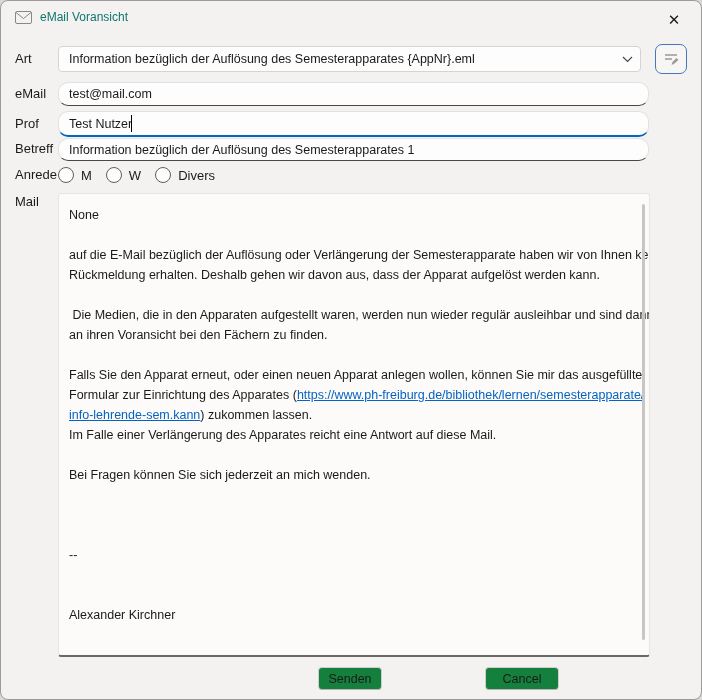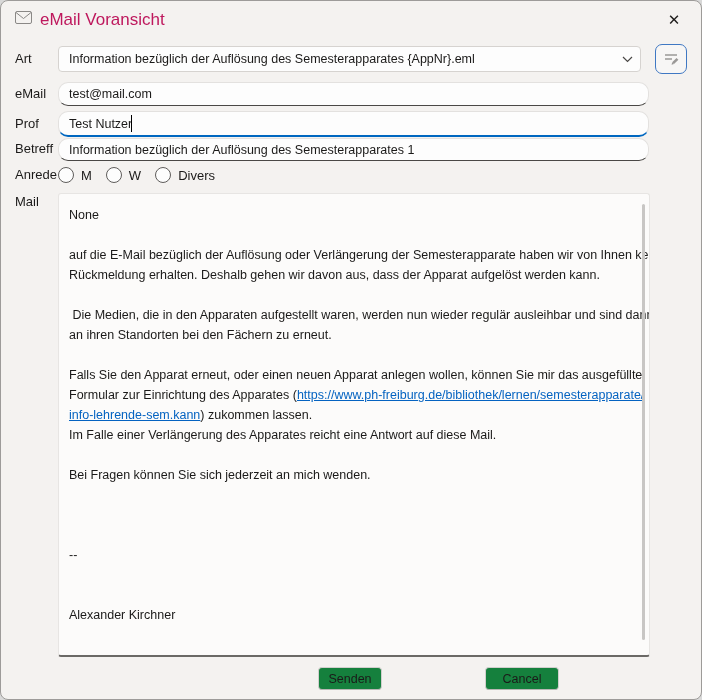--- a/index.html
+++ b/index.html
@@ -4,21 +4,21 @@
 <style>
   html,body{margin:0;padding:0;background:#d8d8d8;font-family:"Liberation Sans","DejaVu Sans",sans-serif;}
   .window{
     position:relative;width:700px;height:698px;margin:0 auto;
     background:#f4f2f0;border:1px solid #9d9b99;border-radius:8px;
     overflow:hidden;color:#1b1a19;
   }
   
   .titlebar{position:absolute;left:0;top:0;width:100%;height:40px;}
   .title-icon{position:absolute;left:14px;top:10px;width:17px;height:13px;}
-  .title-text{position:absolute;left:39px;top:9px;font-size:17px;color:#be185d;}
+  .title-text{position:absolute;left:39px;top:9px;font-size:12px;color:#0f766e;}
   .close-btn{
     position:absolute;right:10px;top:4px;width:34px;height:30px;
     display:flex;align-items:center;justify-content:center;
     font-size:15px;color:#1b1a19;background:transparent;border:none;cursor:pointer;
   }
   
   .fld-label{position:absolute;left:14px;font-size:13px;color:#1b1a19;}
   
   .combo{
     position:absolute;left:57px;top:45px;width:583px;height:26px;box-sizing:border-box;
@@ -134,21 +134,21 @@
 
   <span class="fld-label" style="top:193px;">Mail</span>
   <div class="mail-area">
     <div class="mail-lines" id="mail-lines">
         <div class="mail-line"><span>None</span></div>
         <div class="mail-line">&nbsp;</div>
         <div class="mail-line"><span>auf die E-Mail bezüglich der Auflösung oder Verlängerung der Semesterapparate haben wir von Ihnen keine</span></div>
         <div class="mail-line"><span>Rückmeldung erhalten. Deshalb gehen wir davon aus, dass der Apparat aufgelöst werden kann.</span></div>
         <div class="mail-line">&nbsp;</div>
         <div class="mail-line"><span> Die Medien, die in den Apparaten aufgestellt waren, werden nun wieder regulär ausleihbar und sind dann</span></div>
-        <div class="mail-line"><span>an ihren Standorten bei den Fächern zu erneut.</span></div>
+        <div class="mail-line"><span>an ihren Voransicht bei den Fächern zu finden.</span></div>
         <div class="mail-line">&nbsp;</div>
         <div class="mail-line"><span>Falls Sie den Apparat erneut, oder einen neuen Apparat anlegen wollen, können Sie mir das ausgefüllte</span></div>
         <div class="mail-line"><span>Formular zur Einrichtung des Apparates (</span><span class="mail-link">https://www.ph-freiburg.de/bibliothek/lernen/semesterapparate/</span></div>
         <div class="mail-line"><span class="mail-link">info-lehrende-sem.kann</span><span>) zukommen lassen.</span></div>
         <div class="mail-line"><span>Im Falle einer Verlängerung des Apparates reicht eine Antwort auf diese Mail.</span></div>
         <div class="mail-line">&nbsp;</div>
         <div class="mail-line"><span>Bei Fragen können Sie sich jederzeit an mich wenden.</span></div>
         <div class="mail-line">&nbsp;</div>
         <div class="mail-line">&nbsp;</div>
         <div class="mail-line">&nbsp;</div>

